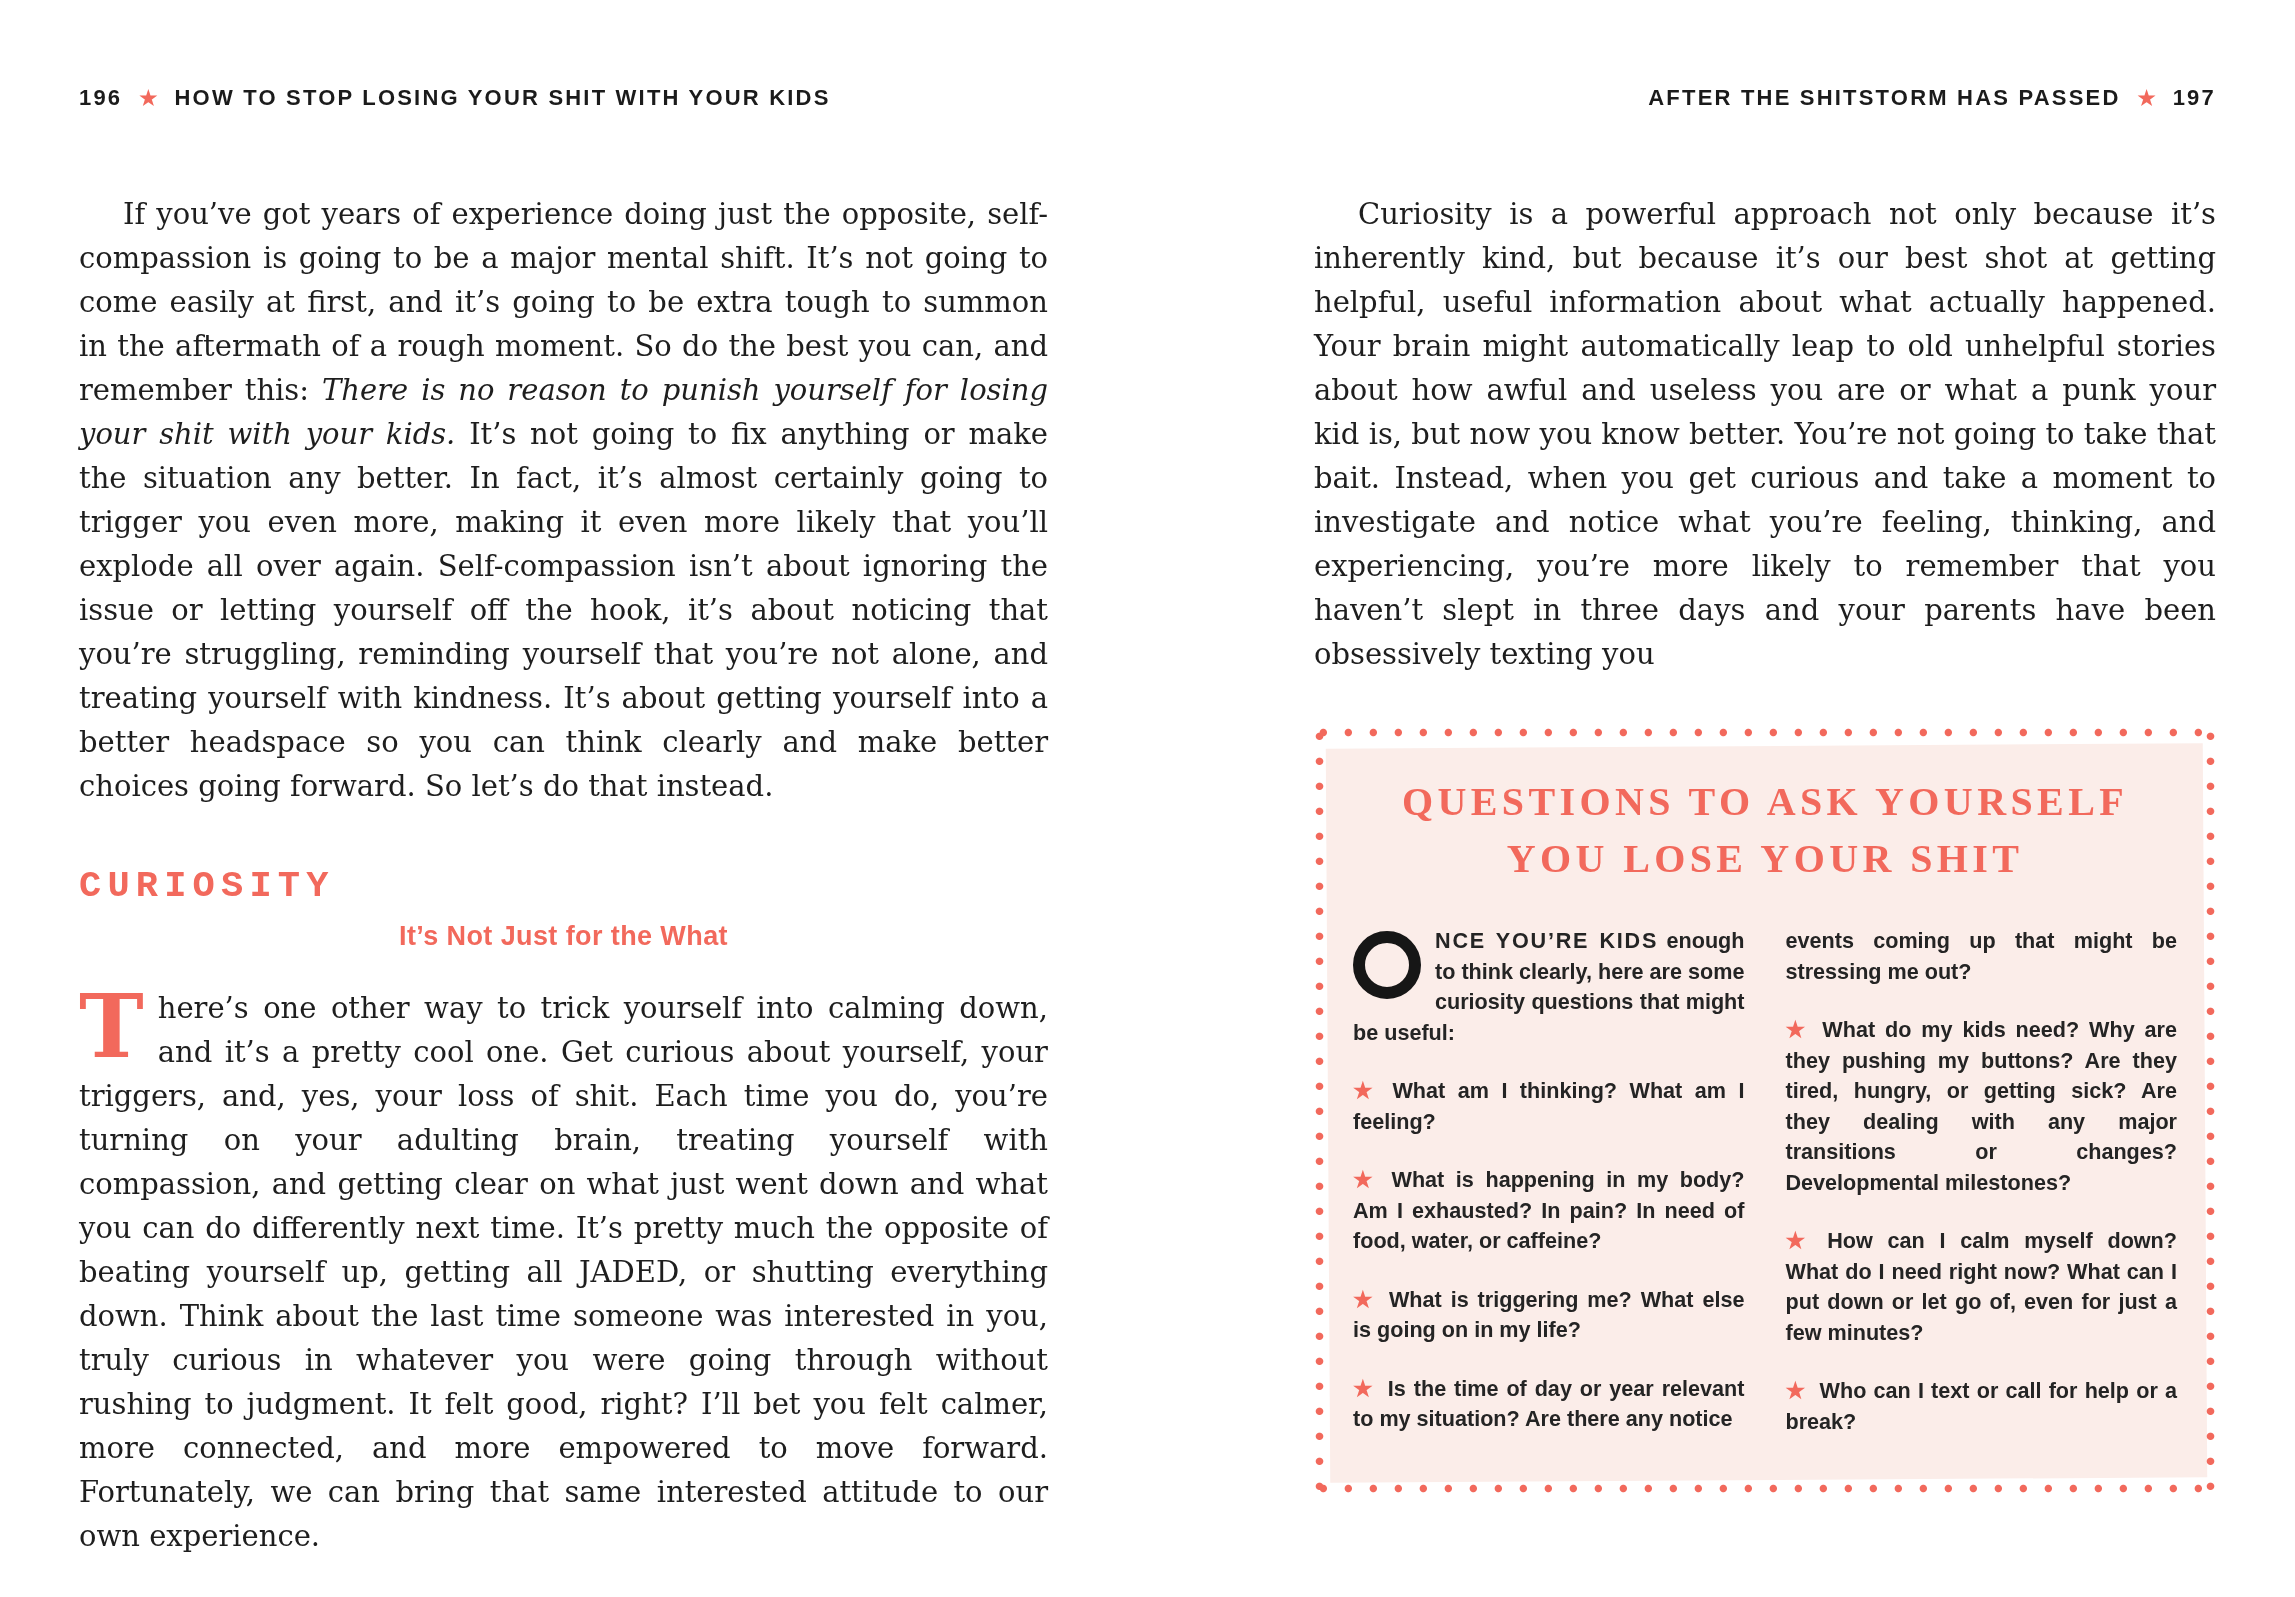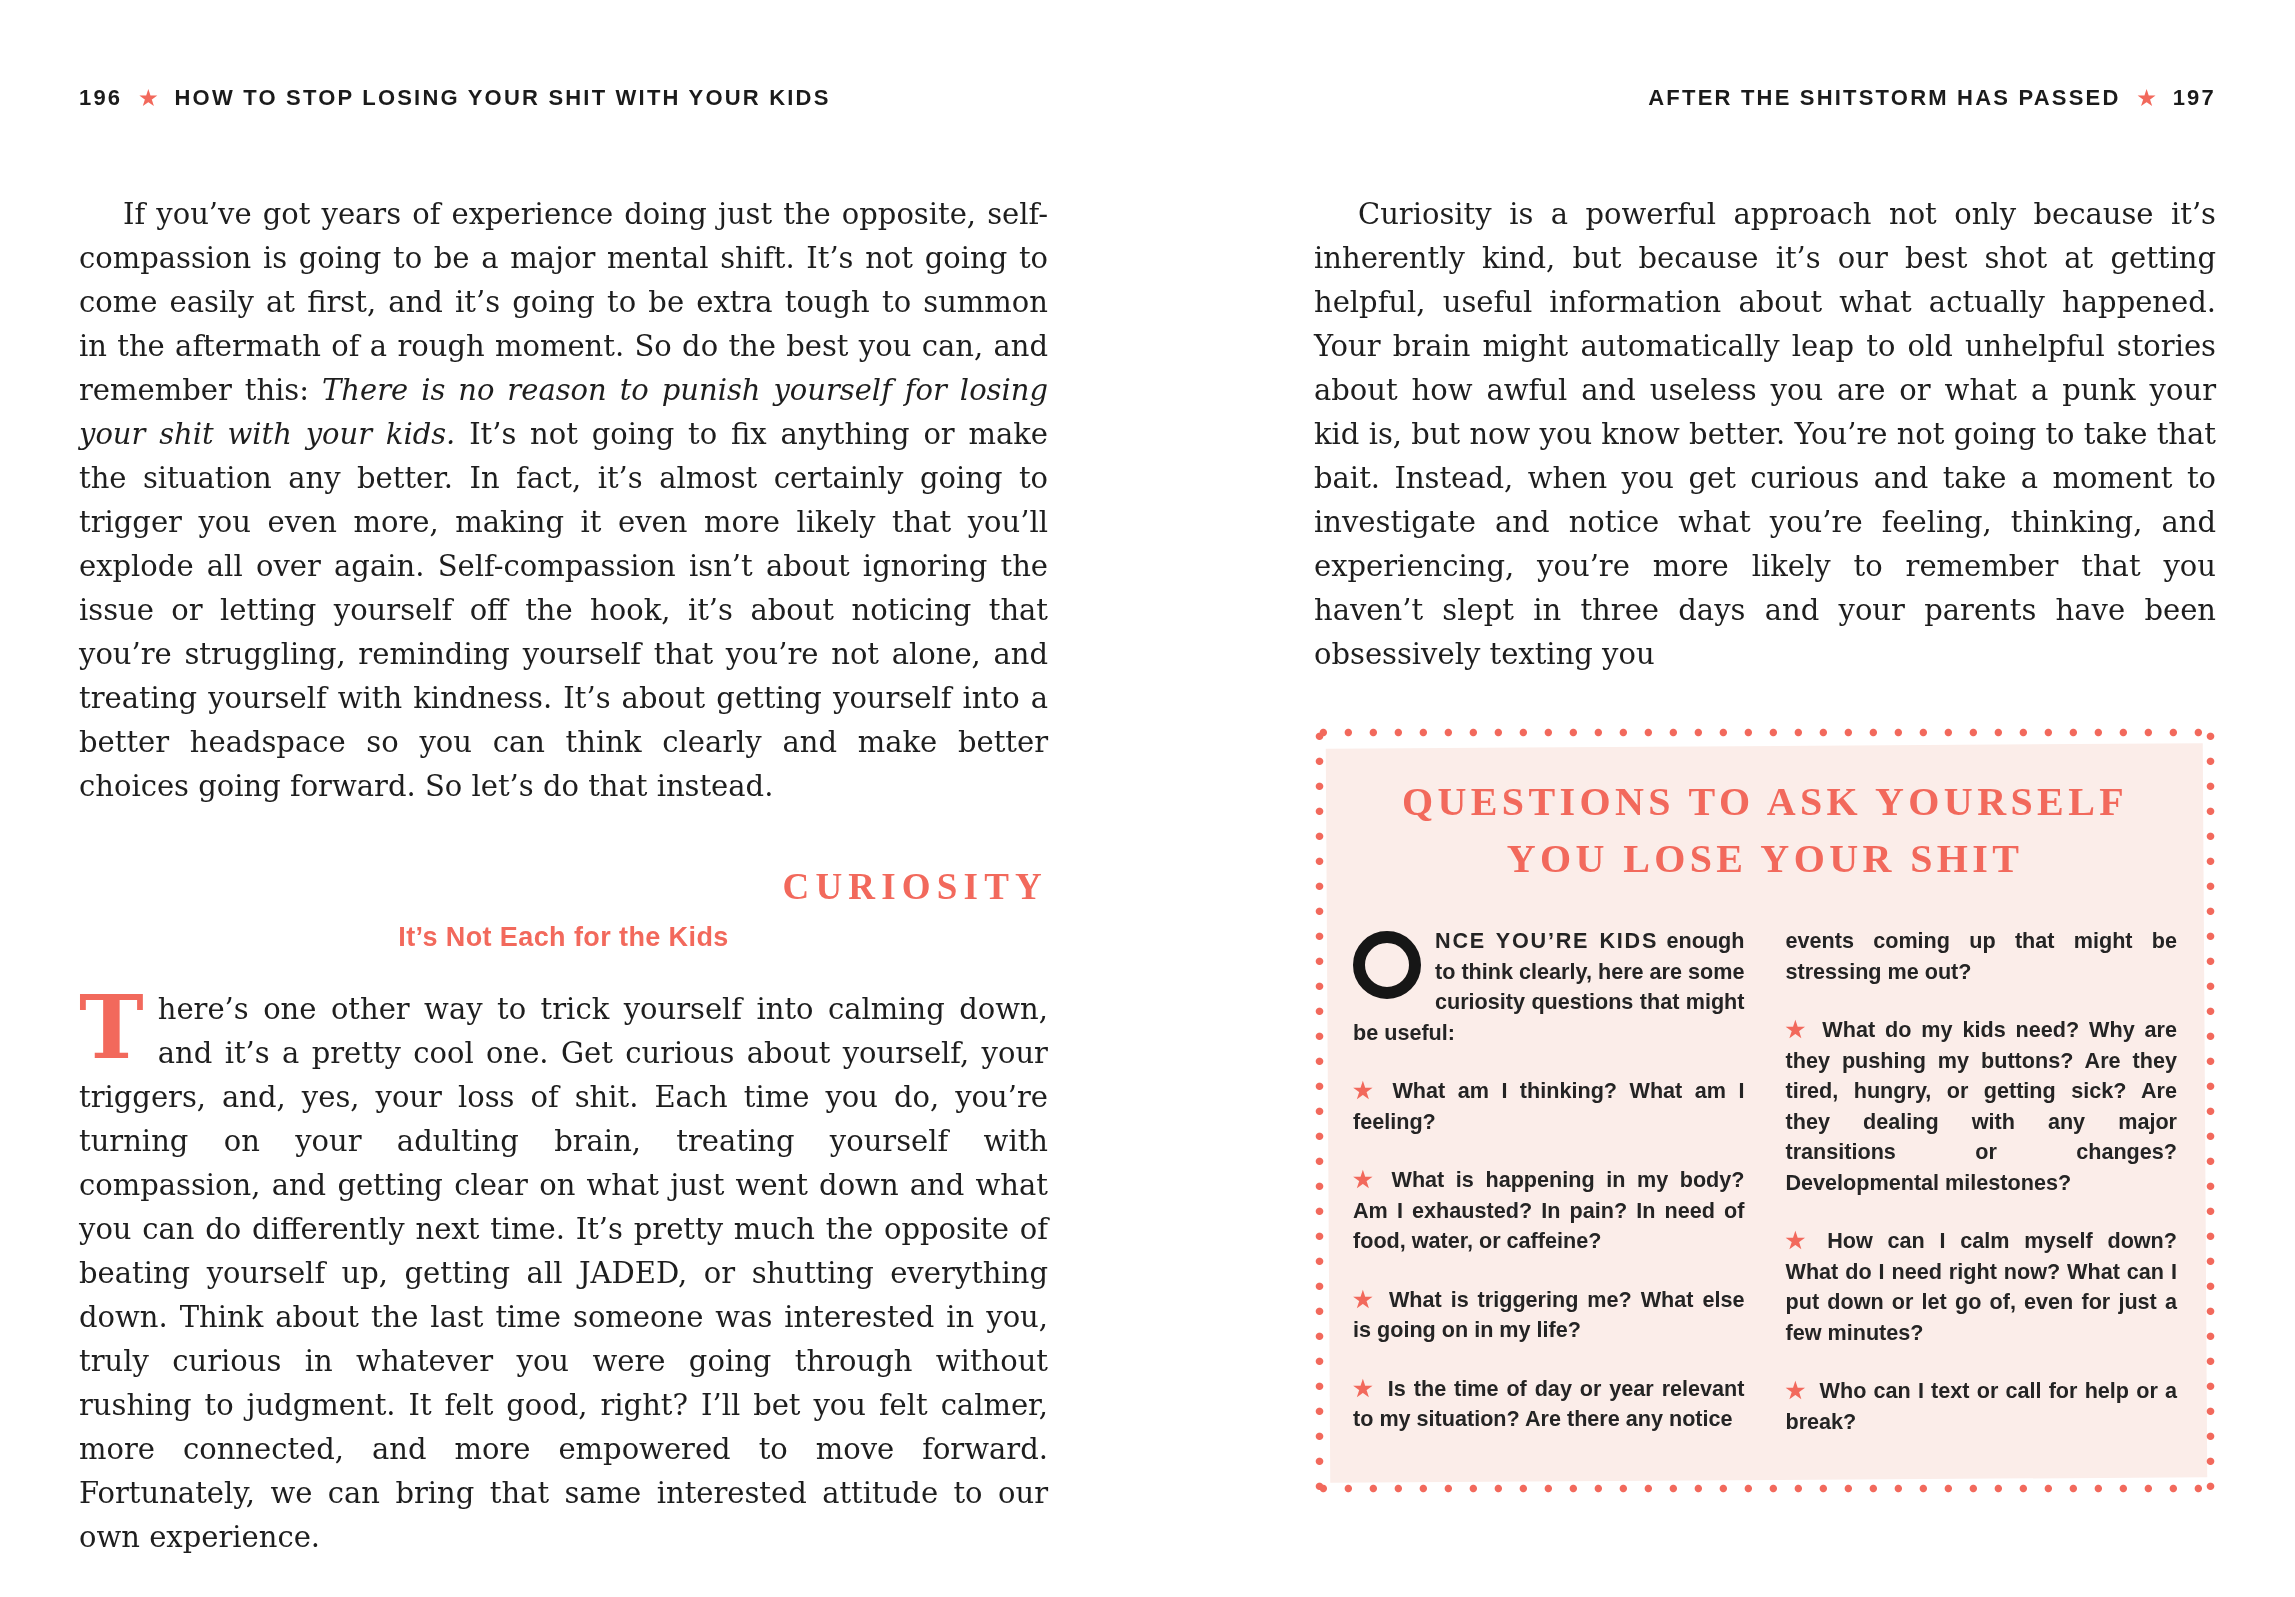--- a/index.html
+++ b/index.html
@@ -23,22 +23,22 @@
   .folio-star { color:#F2695C; font-size:20.3px; letter-spacing:0; }
 
   .body-para {
     font-size:29px; line-height:44px; text-align:justify;
     margin:0; color:#1e1e1e;
   }
   .para-opening { margin-top:81px; text-indent:44px; }
   .body-para em { font-style:italic; }
 
   .chapter-head {
-    margin:57px 0 0; text-align:right; color:#F2695C;
-    font-family:Liberation Serif, serif;
+    margin:57px 0 0; text-align:left; color:#F2695C;
+    font-family:Liberation Mono, monospace;
     font-size:37px; font-weight:bold; letter-spacing:6.2px;
   }
   .chapter-sub {
     margin:14px 0 0; text-align:center; color:#F2695C;
     font-family:"Liberation Sans", sans-serif;
     font-size:27px; font-weight:bold; letter-spacing:0.4px;
   }
   .dropcap-para { margin-top:34px; }
   .dropcap-t {
     float:left; color:#F2695C;
@@ -97,21 +97,21 @@
   <div class="page page-left">
     <div class="folio">
       <span>196</span>
       <span class="folio-star">★</span>
       <span>HOW TO STOP LOSING YOUR SHIT WITH YOUR KIDS</span>
     </div>
 
     <p class="body-para para-opening"><span>If you’ve got years of experience doing just the opposite, self-compassion is going to be a major mental shift. It’s not going to come easily at first, and it’s going to be extra tough to summon in the aftermath of a rough moment. So do the best you can, and remember this: </span><em>There is no reason to punish yourself for losing your shit with your kids.</em><span> It’s not going to fix anything or make the situation any better. In fact, it’s almost certainly going to trigger you even more, making it even more likely that you’ll explode all over again. Self-compassion isn’t about ignoring the issue or letting yourself off the hook, it’s about noticing that you’re struggling, reminding yourself that you’re not alone, and treating yourself with kindness. It’s about getting yourself into a better headspace so you can think clearly and make better choices going forward. So let’s do that instead.</span></p>
 
     <h2 class="chapter-head">CURIOSITY</h2>
-    <h3 class="chapter-sub">It’s Not Each for the Kids</h3>
+    <h3 class="chapter-sub">It’s Not Just for the What</h3>
 
     <p class="body-para dropcap-para"><span class="dropcap-t">T</span><span>here’s one other way to trick yourself into calming down, and it’s a pretty cool one. Get curious about yourself, your triggers, and, yes, your loss of shit. Each time you do, you’re turning on your adulting brain, treating yourself with compassion, and getting clear on what just went down and what you can do differently next time. It’s pretty much the opposite of beating yourself up, getting all JADED, or shutting everything down. Think about the last time someone was interested in you, truly curious in whatever you were going through without rushing to judgment. It felt good, right? I’ll bet you felt calmer, more connected, and more empowered to move forward. Fortunately, we can bring that same interested attitude to our own experience.</span></p>
   </div>
 
   <div class="page page-right">
     <div class="folio folio-right">
       <span>AFTER THE SHITSTORM HAS PASSED</span>
       <span class="folio-star">★</span>
       <span>197</span>
     </div>

